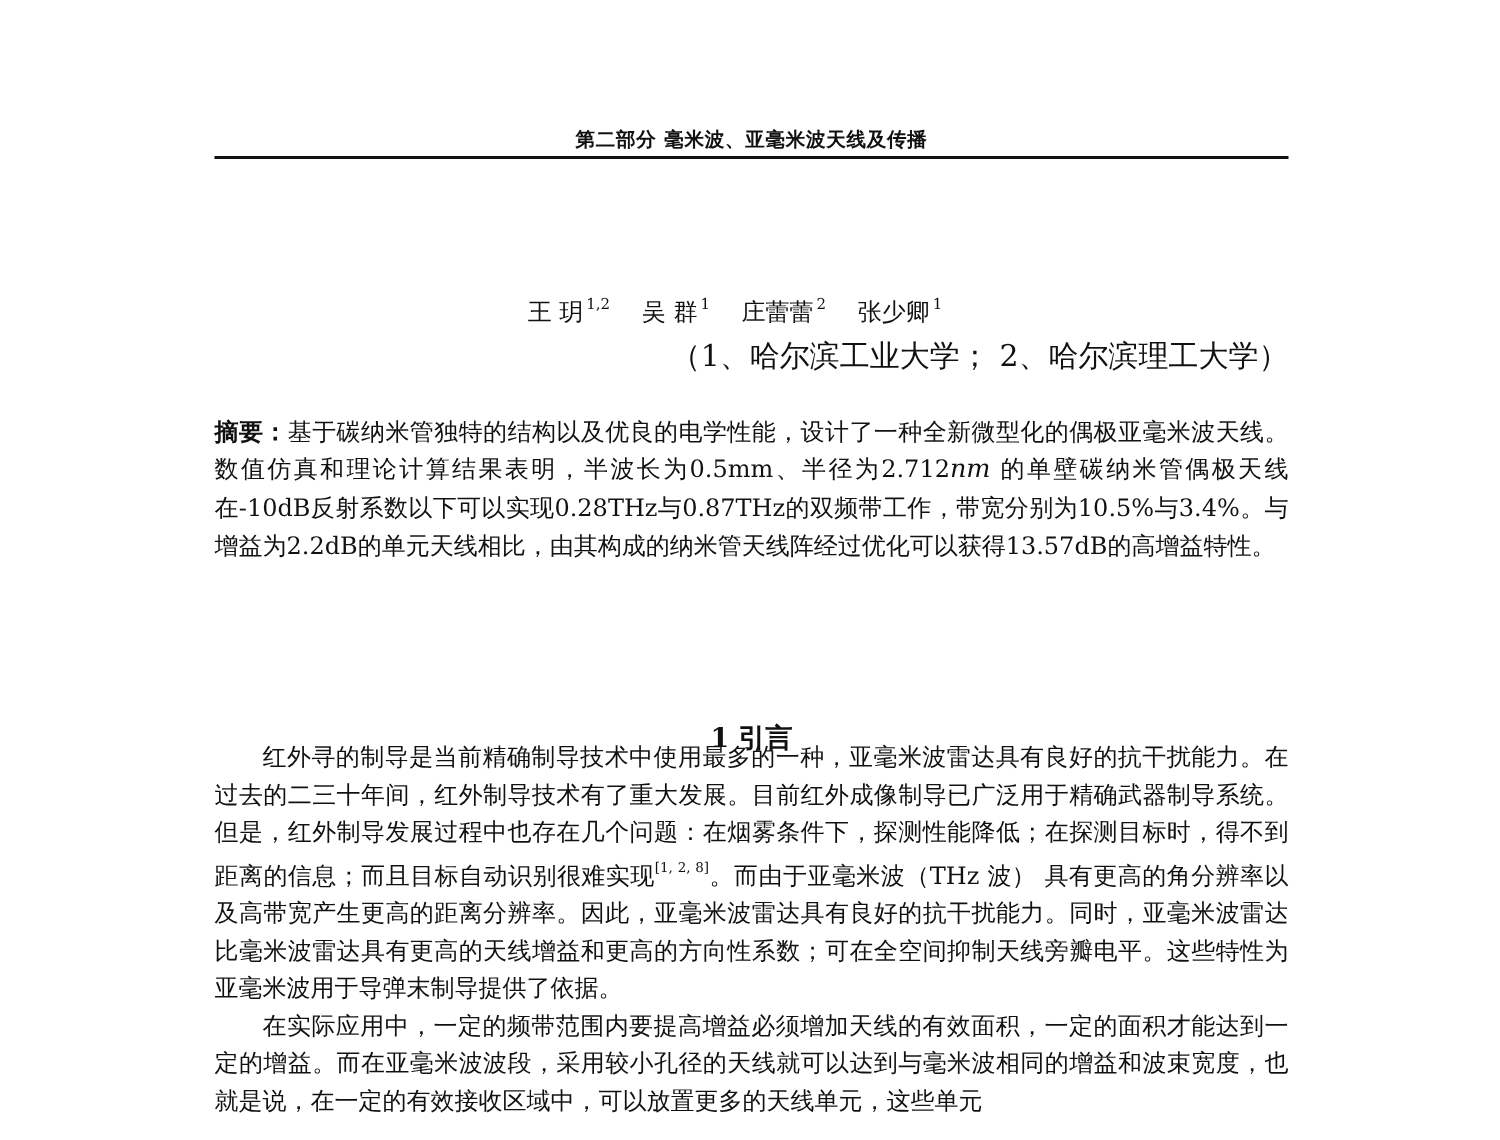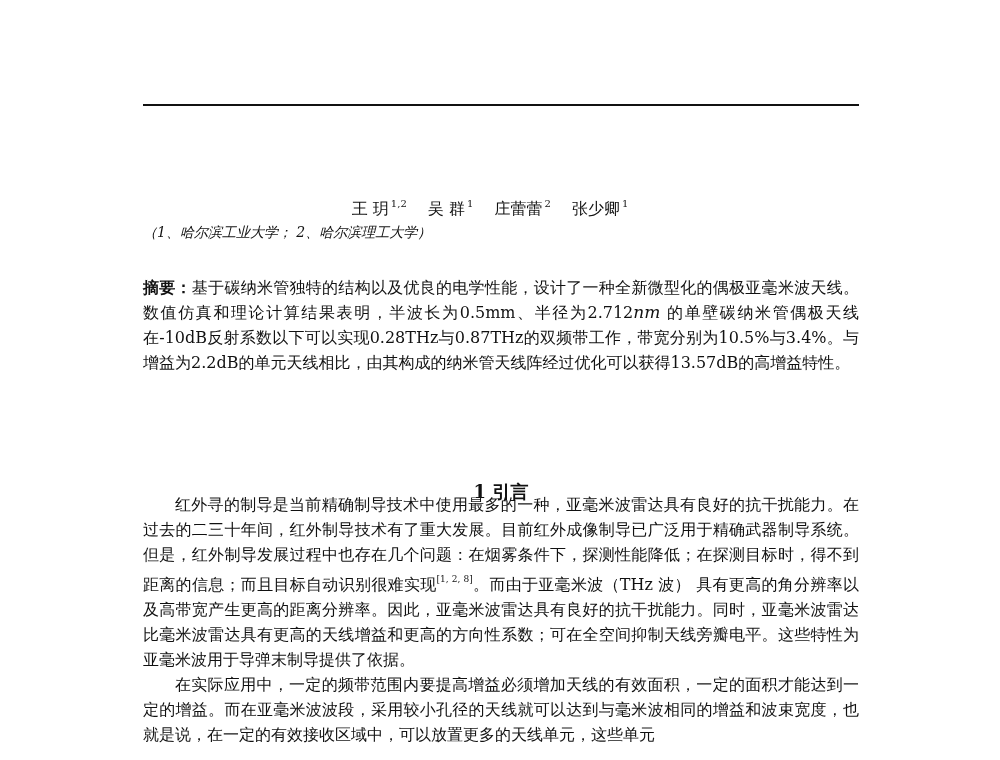--- a/index.html
+++ b/index.html
@@ -64,23 +64,22 @@
     .authors sup {
       font-size: 10px;
       vertical-align: 7px;
       margin-left: 2px;
     }
     .affiliations {
       position: absolute;
       left: 143px;
       top: 224px;
       width: 716px;
-      text-align: left;
-      font-size: 14px;
-      font-style: italic;
+      text-align: right;
+      font-size: 20px;
     }
     .body-text {
       position: absolute;
       left: 143px;
       width: 716px;
       font-size: 16px;
       line-height: 25px;
       text-align: justify;
     }
     .abstract {
@@ -120,20 +119,21 @@
     .italic-unit {
       font-style: italic;
       font-size: 17px;
     }
   </style>
 </head>
 <body>
 
 <div class="page">
 
+  <div class="running-header">第二部分  毫米波、亚毫米波天线及传播</div>
   <div class="header-rule"></div>
 
 
   <div class="authors">
     <span class="author"><span>王 玥</span><sup>1,2</sup></span>
     <span class="author"><span>吴 群</span><sup>1</sup></span>
     <span class="author"><span>庄蕾蕾</span><sup>2</sup></span>
     <span class="author"><span>张少卿</span><sup>1</sup></span>
   </div>
 

